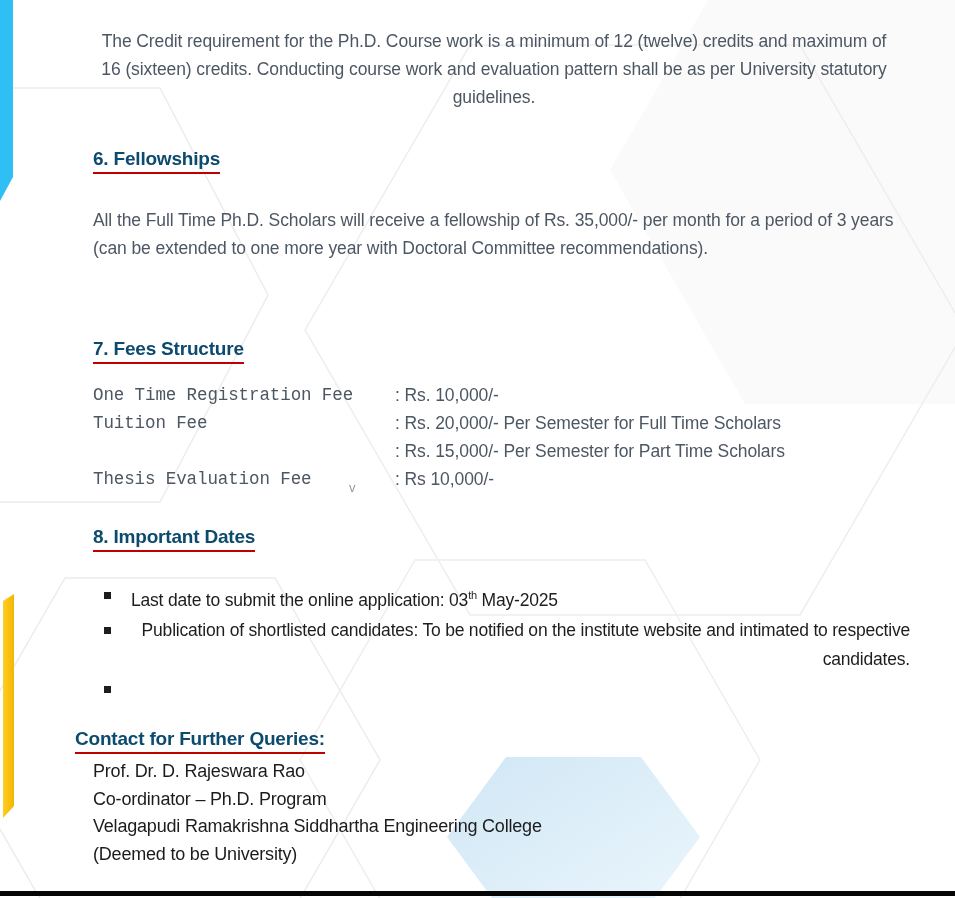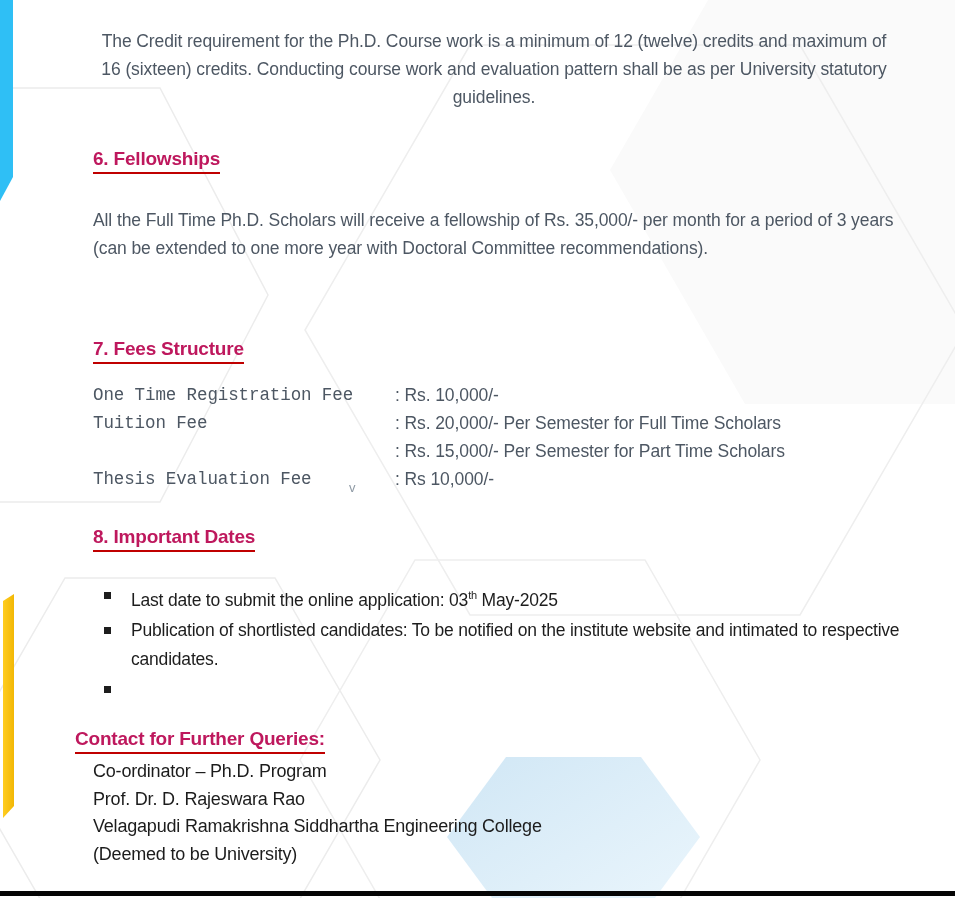--- a/index.html
+++ b/index.html
@@ -14,21 +14,21 @@
   #decor-svg { position: absolute; top: 0; left: 0; z-index: 0; }
   .layer { position: absolute; z-index: 2; }
 
   .body-text {
     color: #4d5763;
     font-size: 17.5px;
     line-height: 28px;
     letter-spacing: -0.1px;
   }
   .section-heading {
-    color: #be185d;
+    color: #0c4a6e;
     font-size: 19px;
     font-weight: bold;
     letter-spacing: -0.2px;
   }
   .section-heading .hd {
     display: inline-block;
     border-bottom: 2px solid #C00000;
     padding-bottom: 2px;
   }
 
@@ -46,20 +46,21 @@
 
   .h-dates      { top: 526px; left: 93px; }
 
   .bullet-list  { top: 581px; left: 104px; width: 806px; }
   .bullet-item { display: flex; margin-bottom: 1px; }
   .bullet-item .txt {
     color: #1d1d1d;
     font-size: 17.5px;
     line-height: 29px;
     letter-spacing: -0.2px;
+    text-align: right;
   }
   .bullet-marker {
     flex: 0 0 7px;
     width: 7px; height: 7px;
     background: #1d1d1d;
     margin: 11px 20px 0 0;
   }
   sup.th { font-size: 11px; vertical-align: 7px; }
 
   .h-contact    { top: 728px; left: 75px; }
@@ -156,19 +157,19 @@
   <div class="bullet-item">
     <span class="bullet-marker"></span>
   </div>
 </div>
 
 <div class="layer h-contact section-heading">
   <span class="hd">Contact for Further Queries:</span>
 </div>
 
 <div class="layer contact-block">
+  <div class="contact-line">Prof. Dr. D. Rajeswara Rao</div>
   <div class="contact-line">Co-ordinator – Ph.D. Program</div>
-  <div class="contact-line">Prof. Dr. D. Rajeswara Rao</div>
   <div class="contact-line">Velagapudi Ramakrishna Siddhartha Engineering College</div>
   <div class="contact-line">(Deemed to be University)</div>
 </div>
 
 <div class="bottom-rule"></div>
 
 </body></html>

